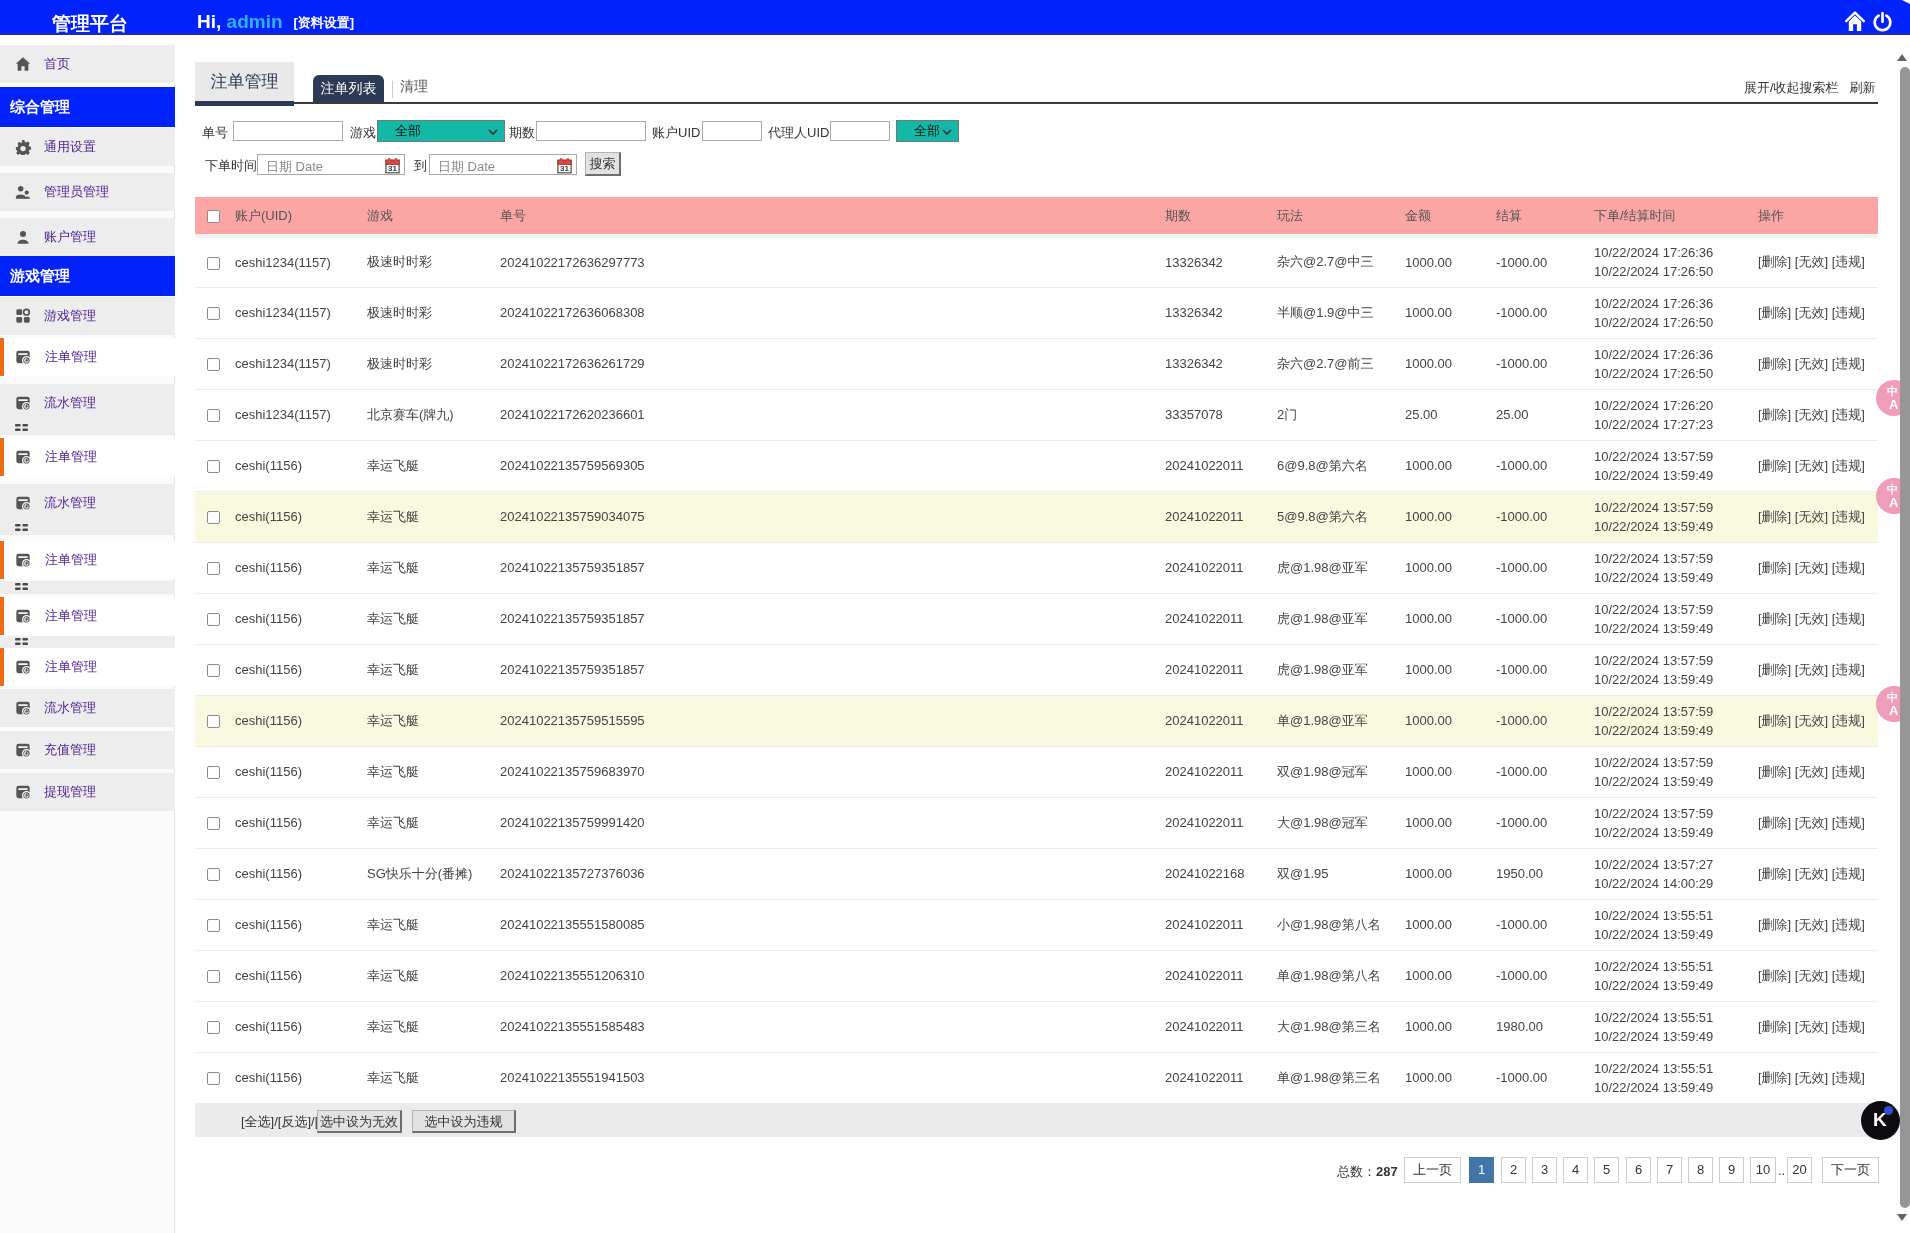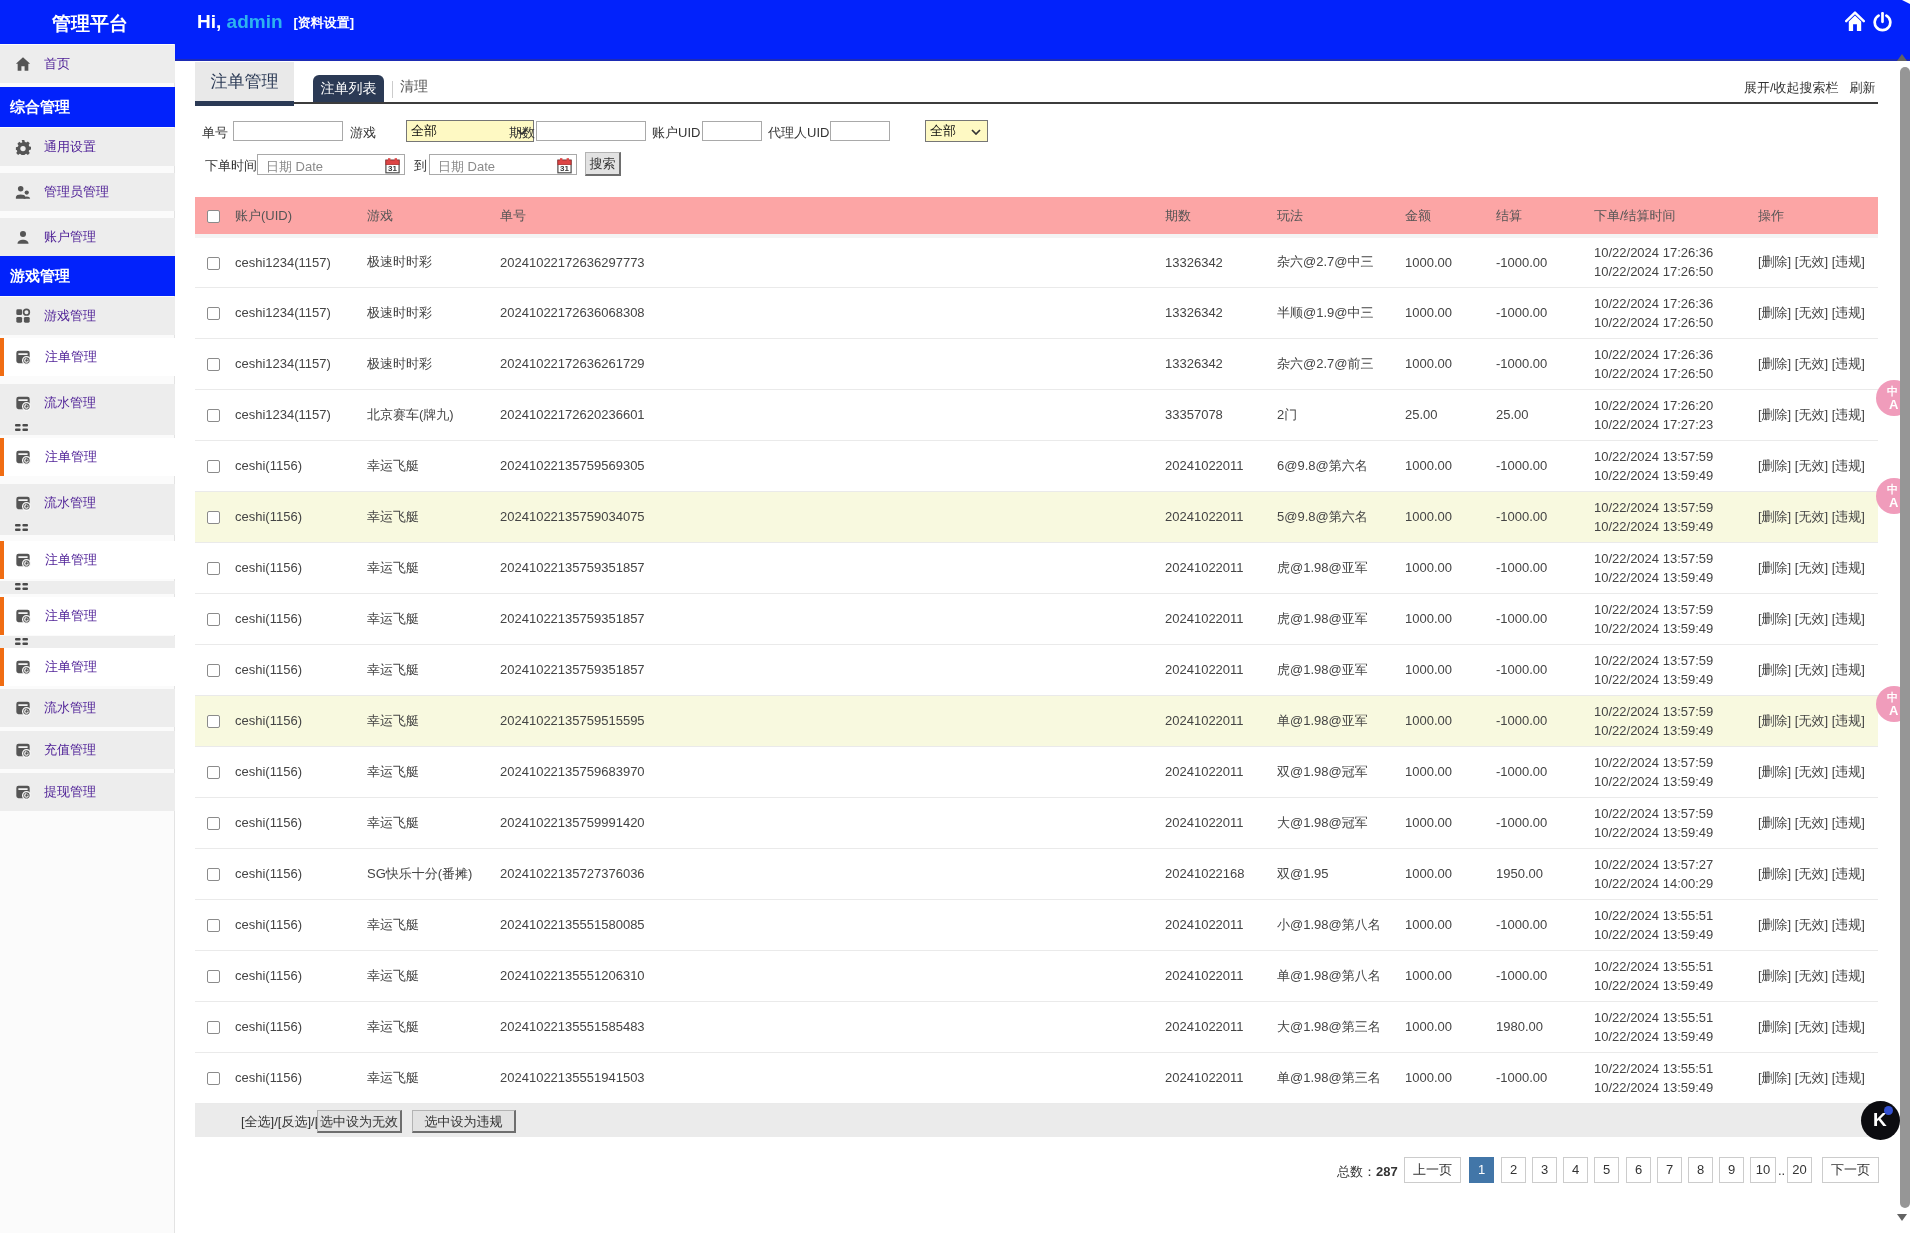--- a/index.html
+++ b/index.html
@@ -2,21 +2,21 @@
 <html lang="zh"><head>
 <meta charset="utf-8">
 <title>管理平台</title>
 <style>
 * { margin:0; padding:0; box-sizing:border-box; }
 html,body { width:1910px; height:1233px; overflow:hidden; background:#fff;
   font-family:"Liberation Sans",sans-serif; }
 .abs { position:absolute; }
 
 
-#topbar { position:absolute; left:0; top:0; width:1910px; height:61px; background:#0222fb; border-bottom:0;text-align:right; }
+#topbar { position:absolute; left:0; top:0; width:1910px; height:35px; background:#0222fb; border-bottom:0;text-align:right; }
 #topbar .edge { position:absolute; left:0; bottom:0; width:1910px; height:2px; background:#1d2bb4; }
 #corner { position:absolute; left:1902px; top:0; width:0; height:0; border-left:8px solid transparent; border-top:4px solid #fff; margin-left:0; }
 #logo { position:absolute; left:52px; top:11px; color:#fff; font-size:19px; font-weight:bold; }
 #hi { position:absolute; left:197px; top:11px; font-size:19px; font-weight:bold; color:#fff; }
 #hi .adm { color:#2db3ef; }
 #hi .cfg { font-size:13px; font-weight:bold; color:#fff; margin-left:11px; position:relative; top:-1px; }
 
 
 #sidebar { position:absolute; left:0; top:44px; width:175px; height:1189px; background:#fbfbfb; border-right:1px solid #e3e3e3; }
 .mi { position:absolute; left:0; width:175px; height:38px; background:#ededed; }
@@ -25,21 +25,21 @@
 .mi.sel { background:#fff; border-left:4px solid #f06c12; }
 .mi.sel .ic { left:11px; } .mi .txt{font-size:13px;}
 .mi.sel .txt { left:41px; }
 .msec { position:absolute; left:0; width:175px; height:40px; background:#0222fb; color:#fff; font-size:15px; font-weight:bold; line-height:40px; padding-left:10px; }
 .stub { position:absolute; left:0; width:175px; height:13px; background:#ededed; overflow:hidden; }
 .stub svg { position:absolute; left:15px; top:1.5px; width:13px; height:10px; }
 
 
 #content { position:absolute; left:0; top:0; width:1910px; height:1233px; }
 .inpt { border:1px solid #a9a9a9; background:#fff; }
-.ddl { border:1px solid #767676; background:#fef9c3; font-size:13px; color:#111; padding-left:4px;margin-left:29px; }
+.ddl { border:1px solid #767676; background:#14b8a6; font-size:13px; color:#111; padding-left:17px; }
 .ddl .arr { position:absolute; right:6px; top:8px; width:10px; height:6px; }
 .date { border:1px solid #a9a9a9; background:#fff; }
 .date span { font-size:13px; color:#8a8a8a; position:absolute; left:8px; top:3px; }
 .date .cal { position:absolute; right:4px; top:3px; width:15px; height:16px; }
 .btn { background:#e2e2e2; border:1px solid #b3b3b3; border-right:2px solid #6e6e6e; border-bottom:2px solid #6e6e6e; font-size:13px; color:#333; text-align:center; }
 
 #tbl { border-collapse:collapse; table-layout:fixed; width:1683px; font-size:13px; color:#444; }
 #tbl th { background:#fca5a5; height:39px; font-weight:normal; color:#555; text-align:left; padding:0; border-bottom:4px solid #f4f4f4; font-size:13px; }
 #tbl td { height:51px; padding:0; border-bottom:1px solid #eaeaea; }
 #tbl .c { text-align:left; }

